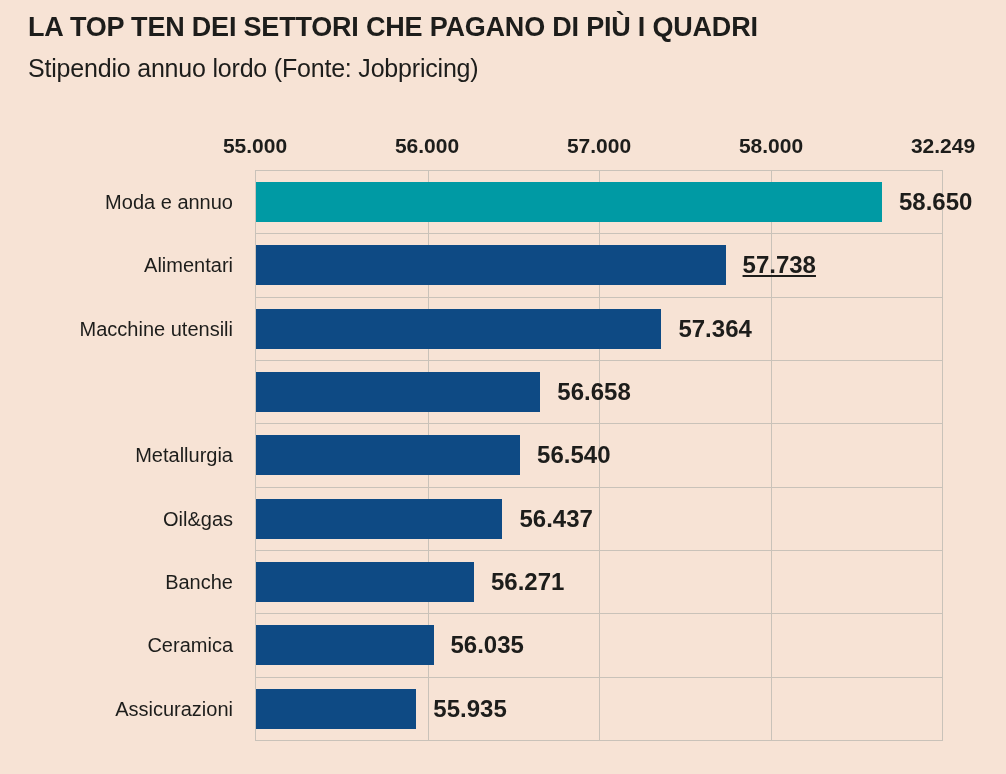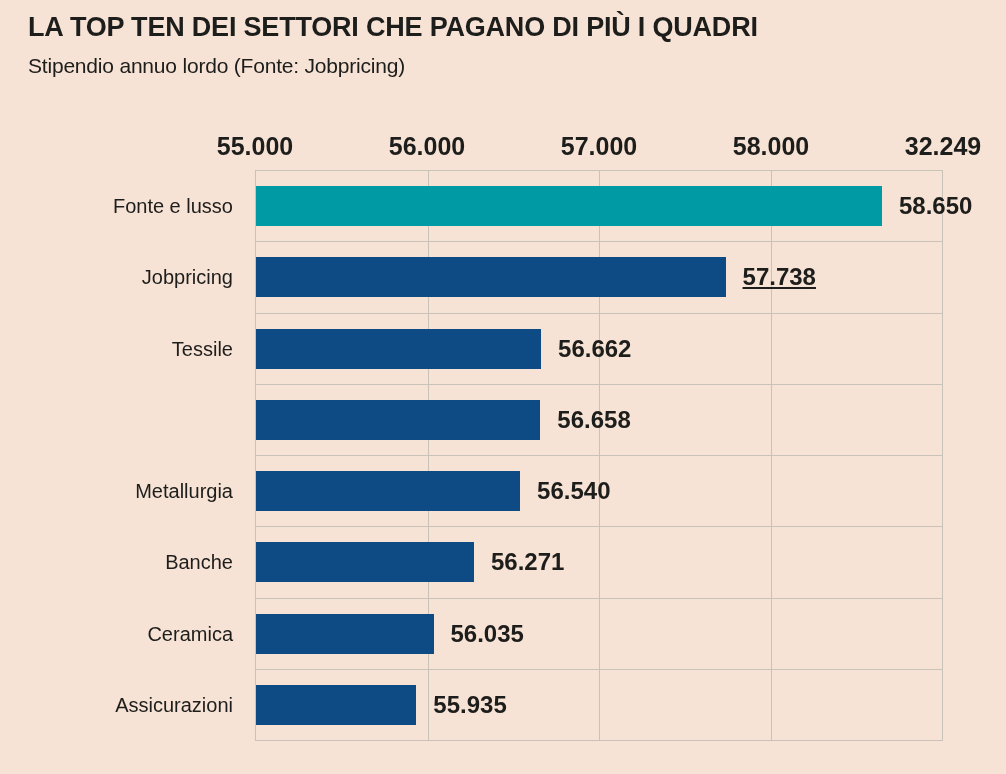--- a/index.html
+++ b/index.html
@@ -19,32 +19,32 @@
     color:var(--text);
     overflow:hidden;
   }
   .title{
     position:absolute;left:28px;top:12px;
     font-size:27px;font-weight:bold;letter-spacing:-0.2px;
     white-space:nowrap;
   }
   .subtitle{
     position:absolute;left:28px;top:54px;
-    font-size:21px;font-weight:normal;letter-spacing:-0.2px;
+    font-size:25px;font-weight:normal;letter-spacing:-0.2px;
     white-space:nowrap;
     text-align:center;
   }
   .xaxis{
     position:absolute;left:255px;top:131px;
     width:688px;height:30px;
   }
   .xaxis .tick{
     position:absolute;top:0;height:30px;line-height:30px;
     transform:translateX(-50%);
-    font-size:25px;font-weight:bold;white-space:nowrap;text-align:center;
+    font-size:21px;font-weight:bold;white-space:nowrap;text-align:center;
   }
   .plot{
     position:absolute;left:255px;top:170px;
     width:688px;height:571px;
     border:1px solid var(--grid);
     display:flex;flex-direction:column;
   }
   .gridline-v{
     position:absolute;top:0;bottom:0;width:1px;
     background:var(--grid);z-index:0;
@@ -81,42 +81,47 @@
       <span class="tick" style="left: 25%;">56.000</span>
       <span class="tick" style="left: 50%;">57.000</span>
       <span class="tick" style="left: 75%;">58.000</span>
       <span class="tick" style="left: 100%;">32.249</span>
     </div>
   <div class="plot" id="plot">
       <div class="gridline-v" style="left: 25%;"></div>
       <div class="gridline-v" style="left: 50%;"></div>
       <div class="gridline-v" style="left: 75%;"></div>
       <div class="row">
-        <div class="cat">Fonte e lusso</div>
+        <div class="cat">Moda e annuo</div>
         <div class="bar" style="width: 91.25%; background: rgb(0, 154, 164);"></div>
         <div class="val" style="left: calc(91.25% + 17px);">58.650</div>
       </div>
       <div class="row">
-        <div class="cat">Jobpricing</div>
+        <div class="cat">Alimentari</div>
         <div class="bar" style="width: 68.45%; background: rgb(14, 74, 132);"></div>
         <div class="val" style="left: calc(68.45% + 17px); text-decoration: underline;">57.738</div>
       </div>
       <div class="row">
-        <div class="cat">Tessile</div>
-        <div class="bar" style="width: 41.55%; background: rgb(14, 74, 132);"></div>
-        <div class="val" style="left: calc(41.55% + 17px);">56.662</div>
+        <div class="cat">Macchine utensili</div>
+        <div class="bar" style="width: 59.1%; background: rgb(14, 74, 132);"></div>
+        <div class="val" style="left: calc(59.1% + 17px);">57.364</div>
       </div>
       <div class="row">
         <div class="bar" style="width: 41.45%; background: rgb(14, 74, 132);"></div>
         <div class="val" style="left: calc(41.45% + 17px);">56.658</div>
       </div>
       <div class="row">
         <div class="cat">Metallurgia</div>
         <div class="bar" style="width: 38.5%; background: rgb(14, 74, 132);"></div>
         <div class="val" style="left: calc(38.5% + 17px);">56.540</div>
+      </div>
+      <div class="row">
+        <div class="cat">Oil&amp;gas</div>
+        <div class="bar" style="width: 35.925%; background: rgb(14, 74, 132);"></div>
+        <div class="val" style="left: calc(35.925% + 17px);">56.437</div>
       </div>
       <div class="row">
         <div class="cat">Banche</div>
         <div class="bar" style="width: 31.775%; background: rgb(14, 74, 132);"></div>
         <div class="val" style="left: calc(31.775% + 17px);">56.271</div>
       </div>
       <div class="row">
         <div class="cat">Ceramica</div>
         <div class="bar" style="width: 25.875%; background: rgb(14, 74, 132);"></div>
         <div class="val" style="left: calc(25.875% + 17px);">56.035</div>

